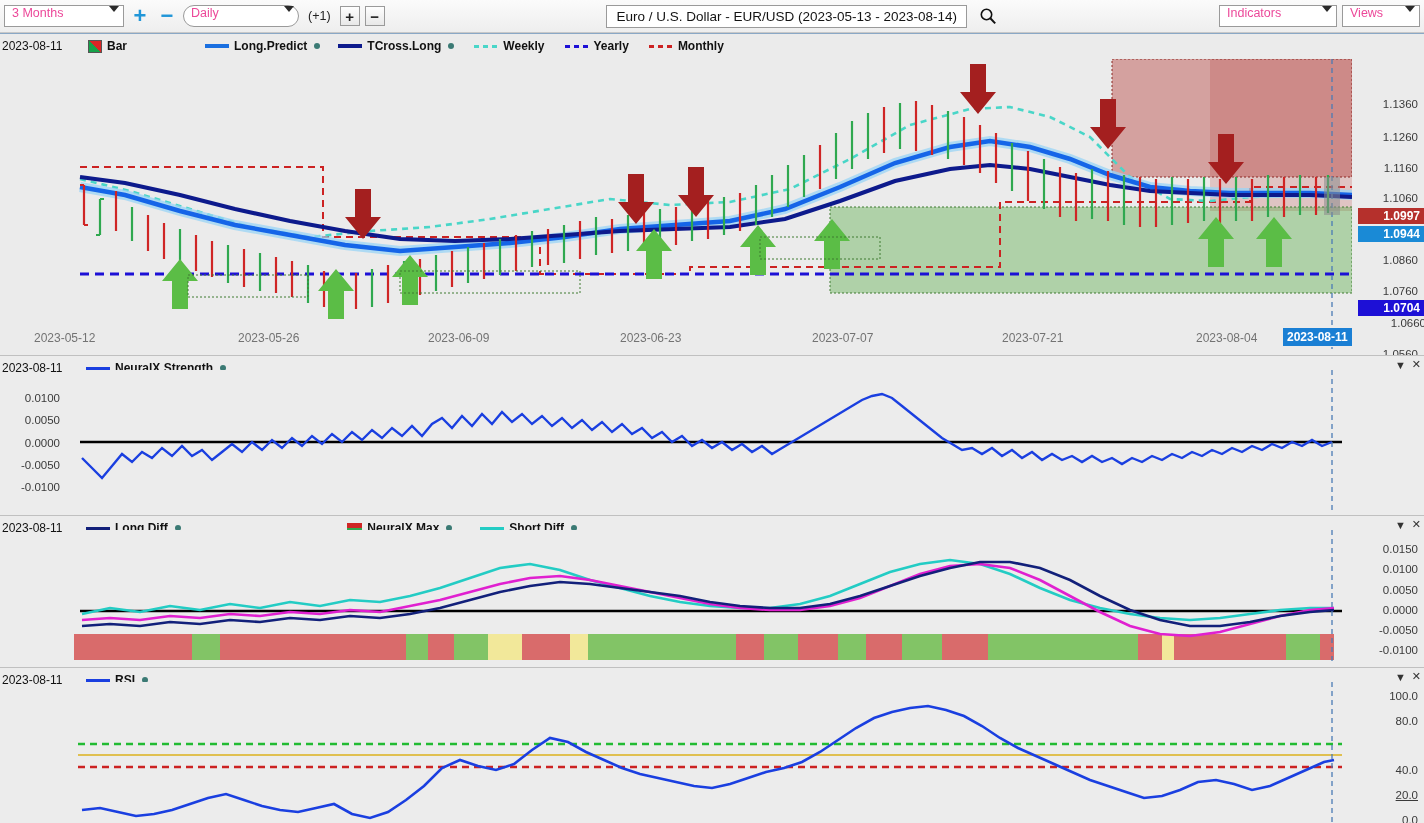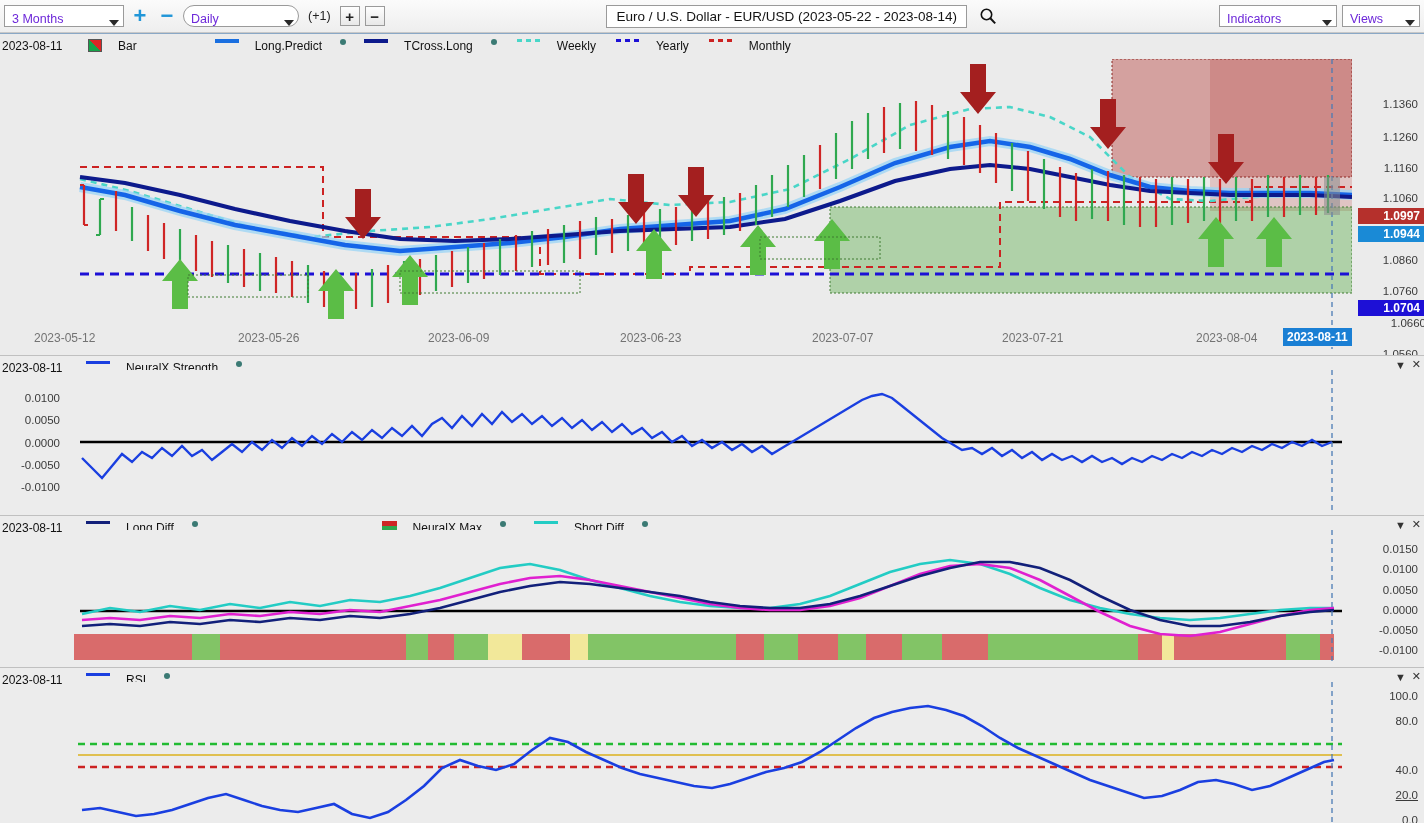--- a/index.html
+++ b/index.html
@@ -14,22 +14,22 @@
 
   
   .toolbar {
     position: absolute; left:0; top:0; width:1424px; height:33px;
     background: linear-gradient(#fbfbfb,#eeeeee);
     border-bottom: 1px solid #c8c8c8;
     display: flex; align-items: center; padding: 0 4px; gap: 5px;
   }
   .combo {
     height: 22px; background: #fff; border: 1px solid #9a9a9a;
-    display: flex; align-items: flex-end; justify-content: space-between;
-    padding: 0 4px 0 7px; font-size: 12.5px; color: #6d28d9;
+    display: flex; align-items: flex-start; justify-content: space-between;
+    padding: 0 4px 0 7px; font-size: 12.5px; color: #ec4899;
     position: relative;
   }
   .combo .cap { white-space: nowrap; }
   .caret { width:0;height:0;border-left:5px solid transparent;border-right:5px solid transparent;border-top:6px solid #2a2a2a; margin-left:10px; }
   .combo-3m { width: 120px; }
   .combo-daily { width: 116px; border-radius: 11px; }
   .sqbtn {
     width: 20px; height: 20px; border: 1px solid #9a9a9a; background: linear-gradient(#fefefe,#e8e8e8);
     display:flex;align-items:center;justify-content:center; color:#1c84d6; font-size:17px; line-height:1; font-weight:700;
   }
@@ -49,21 +49,21 @@
 
   
   .panel { position: absolute; left:0; width:1424px; background:#ececec; border-top:1px solid #c0c0c0; }
   .panel-main { top: 33px; height: 322px; border-top: 1px solid #8aa8c6; background:#ebebeb; }
   .panel-strength { top: 355px; height: 160px; }
   .panel-diff { top: 515px; height: 152px; }
   .panel-rsi { top: 667px; height: 156px; }
 
   .legend-row { position:absolute; left:0; top:3px; height:18px; display:flex; align-items:center; font-size:12px; color:#111; white-space:nowrap; }
   .legend-date { width:86px; padding-left:2px; color:#111; font-size:12px; }
-  .legend-item { display:flex; align-items:flex-start; gap:16px; margin-right: 6px; }
+  .legend-item { display:flex; align-items:center; gap:5px; margin-right: 6px; font-weight: bold; }
   .legend-label { font-size:12px; color:#111; }
   .lg-dot { width:6px;height:6px;border-radius:50%;background:#3b7a74; display:inline-block; margin-left:2px;}
   .swatch-line { width:24px; height:4px; display:inline-block; }
   .swatch-dash { width:24px; height:3px; display:inline-block; background-image: repeating-linear-gradient(90deg, currentColor 0 5px, transparent 5px 9px); }
   .swatch-bar { width:14px;height:13px;display:inline-block;background: linear-gradient(45deg,#16a34a 0 50%, #dc2626 50% 100%); border:1px solid #555;}
   .swatch-neuralmax { width:15px;height:11px;display:inline-block;background:
       linear-gradient(#cf2525 0 45%, #2fa84f 45% 100%); position:relative;}
 
   .ohlc { position:absolute; left:78px; top:58px; font-size:12px; color:#111; line-height:19.2px; }
   .ohlc td.k { padding-right: 8px; color:#111; }
@@ -100,21 +100,21 @@
     <div class="plusminus-flat plusbig">+</div>
     <div class="plusminus-flat minusbig">−</div>
     <div class="combo combo-daily">
       <span class="cap">Daily</span>
       <span class="caret"></span>
     </div>
     <div class="plusvalue">(+1)</div>
     <div class="sqbtn dark">+</div>
     <div class="sqbtn dark">−</div>
     <div class="spacer"></div>
-    <div class="search-box">Euro / U.S. Dollar - EUR/USD (2023-05-22 - 2023-08-14)</div>
+    <div class="search-box">Euro / U.S. Dollar - EUR/USD (2023-05-13 - 2023-08-14)</div>
     <div class="search-ico">
       <svg width="18" height="18" viewBox="0 0 18 18">
           <circle cx="7.5" cy="7.5" r="5.2" fill="none" stroke="#111" stroke-width="1.6"></circle>
           <line x1="11.3" y1="11.3" x2="16.2" y2="16.4" stroke="#111" stroke-width="2"></line>
         </svg>
     </div>
     <div class="spacer"></div>
     <div class="combo combo-ind">
       <span class="cap">Indicators</span>
       <span class="caret"></span>

